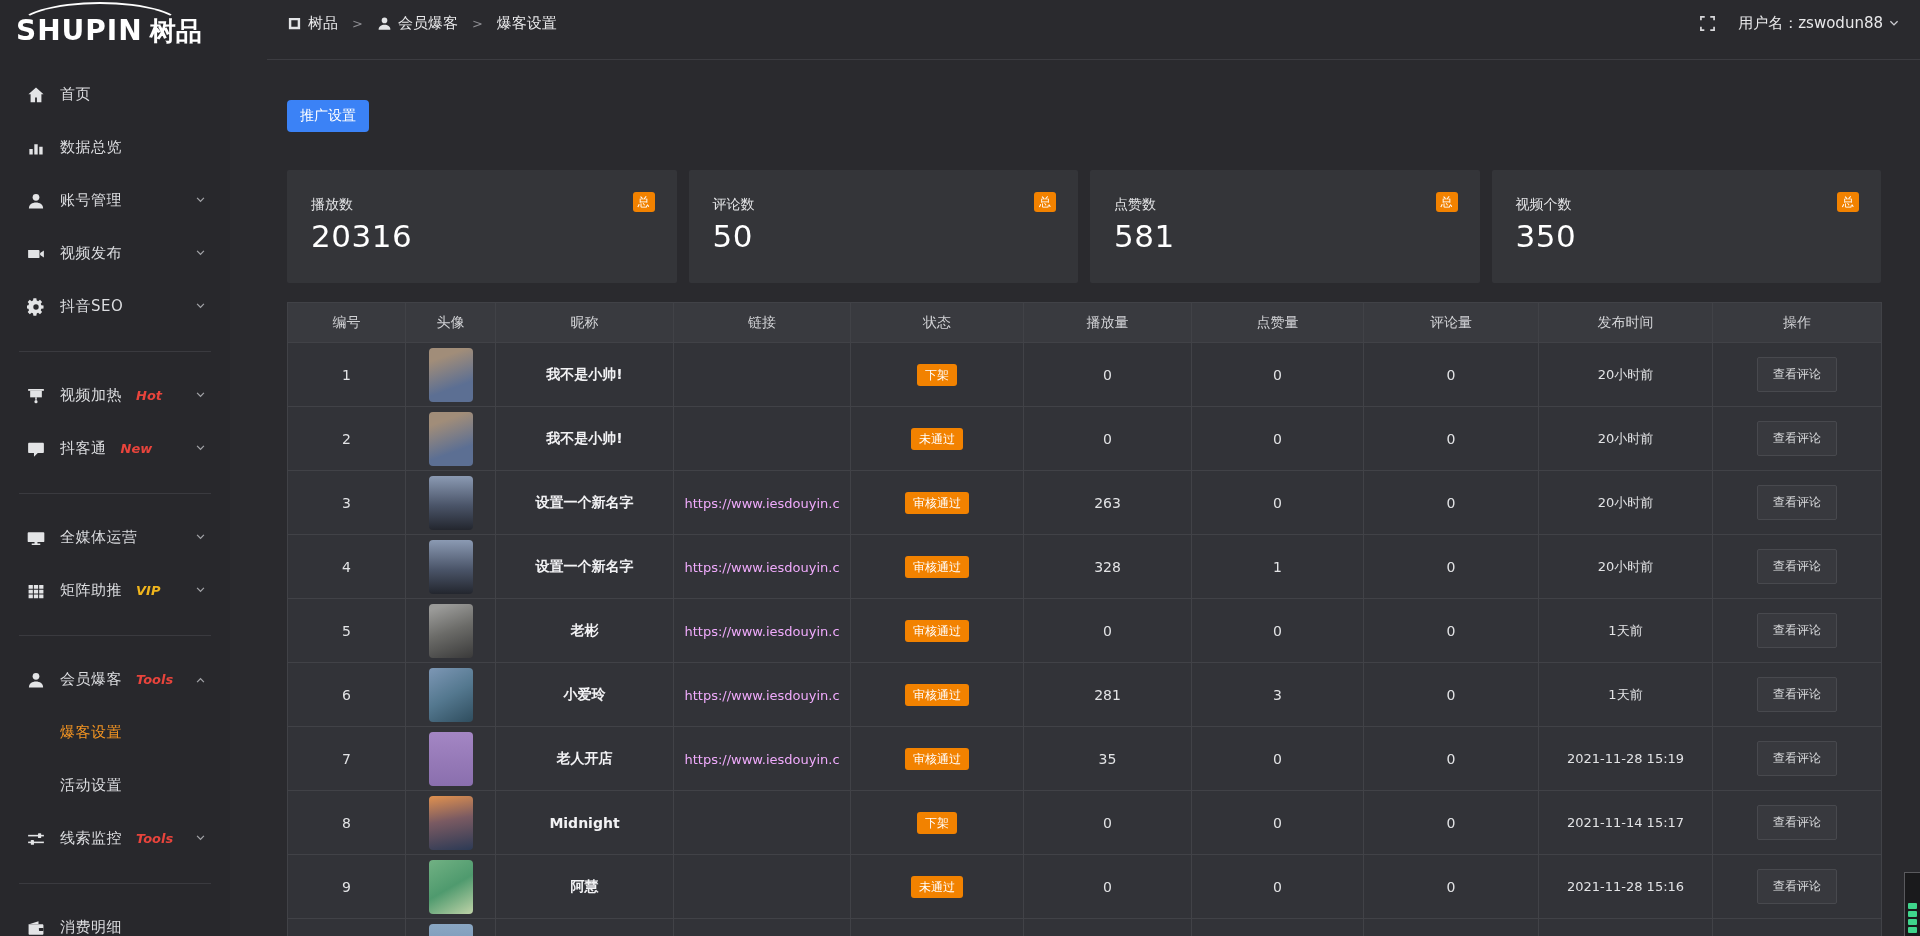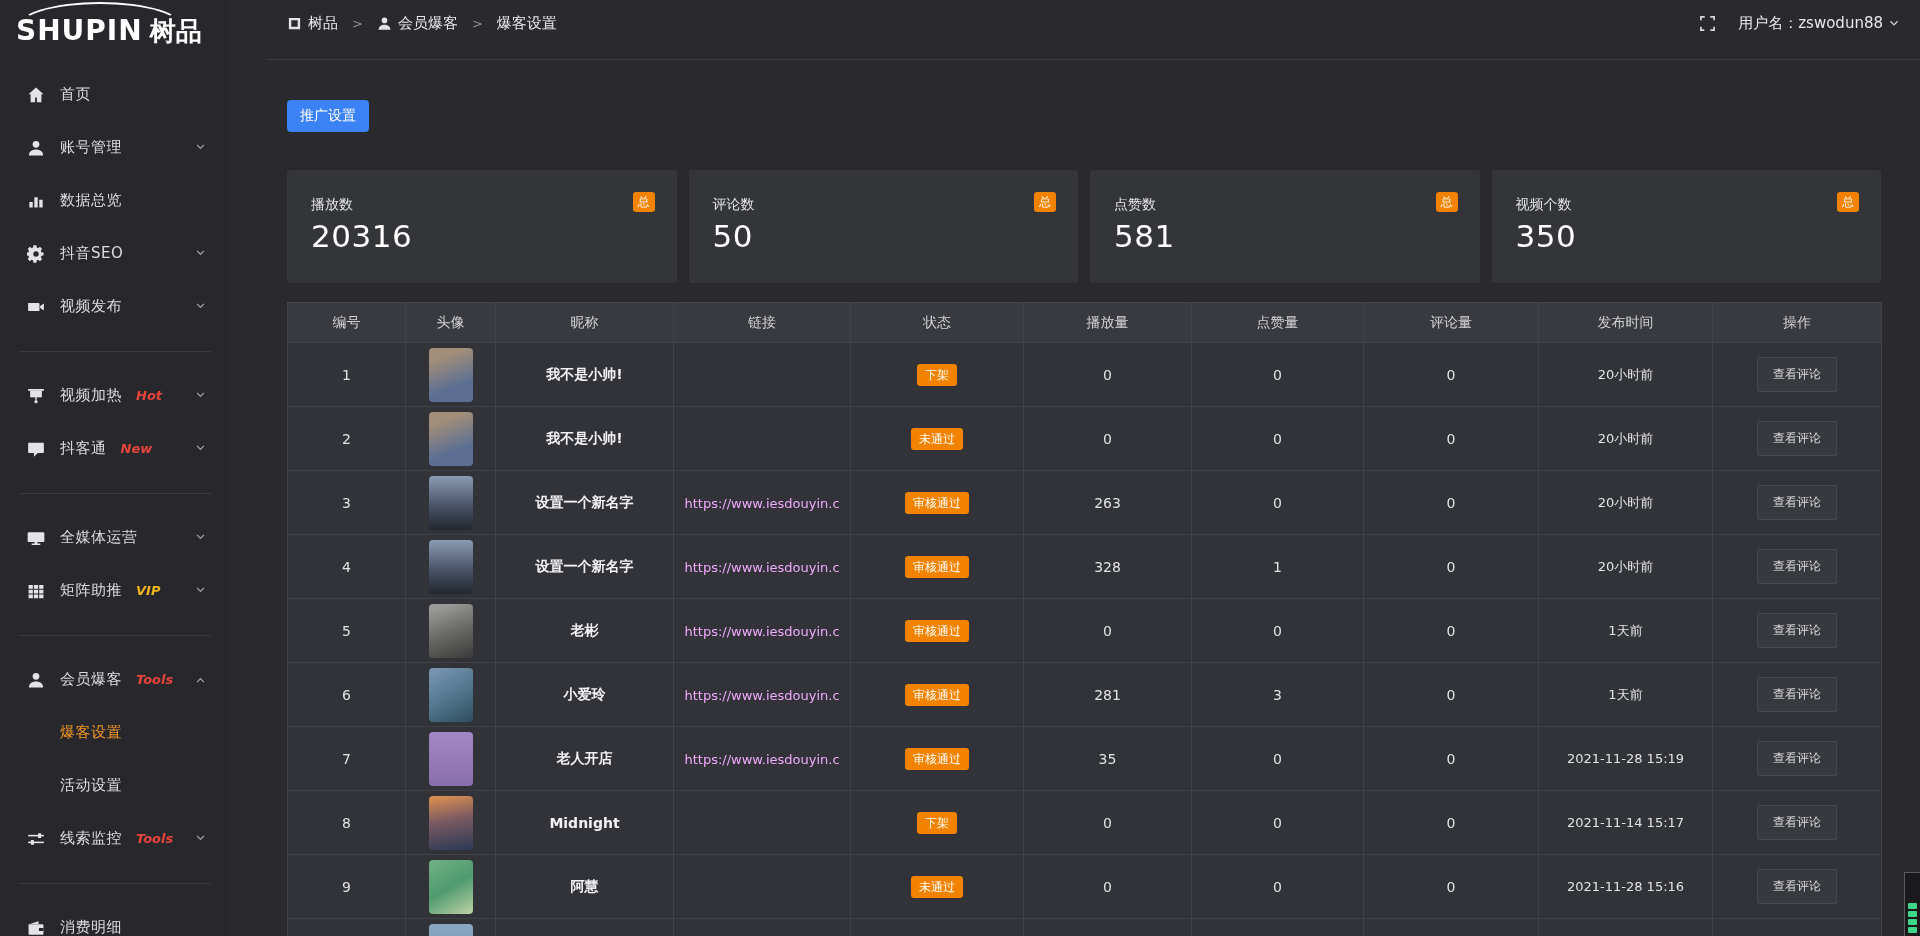--- a/index.html
+++ b/index.html
@@ -165,67 +165,67 @@
 
         <span class="s-icon icon">
           <svg viewBox="0 0 16 16">
             <use href="#i-home"></use>
           </svg>
         </span>
         <span class="s-label">首页</span>
 
       </li>
 
+      <li class="s-item" data-state="item">
+
+        <span class="s-icon icon">
+          <svg viewBox="0 0 16 16">
+            <use href="#i-chart"></use>
+          </svg>
+        </span>
+        <span class="s-label">数据总览</span>
+
+      </li>
+
       <li class="s-item" data-state="item chev-down">
 
         <span class="s-icon icon">
           <svg viewBox="0 0 16 16">
             <use href="#i-user"></use>
           </svg>
         </span>
         <span class="s-label">账号管理</span>
 
         <svg class="chev" viewBox="0 0 16 16">
           <use href="#i-chev"></use>
         </svg>
       </li>
 
-      <li class="s-item" data-state="item">
-
-        <span class="s-icon icon">
-          <svg viewBox="0 0 16 16">
-            <use href="#i-chart"></use>
-          </svg>
-        </span>
-        <span class="s-label">数据总览</span>
-
-      </li>
-
       <li class="s-item" data-state="item chev-down">
 
         <span class="s-icon icon">
           <svg viewBox="0 0 16 16">
+            <use href="#i-video"></use>
+          </svg>
+        </span>
+        <span class="s-label">视频发布</span>
+
+        <svg class="chev" viewBox="0 0 16 16">
+          <use href="#i-chev"></use>
+        </svg>
+      </li>
+
+      <li class="s-item" data-state="item chev-down">
+
+        <span class="s-icon icon">
+          <svg viewBox="0 0 16 16">
             <use href="#i-gear"></use>
           </svg>
         </span>
         <span class="s-label">抖音SEO</span>
-
-        <svg class="chev" viewBox="0 0 16 16">
-          <use href="#i-chev"></use>
-        </svg>
-      </li>
-
-      <li class="s-item" data-state="item chev-down">
-
-        <span class="s-icon icon">
-          <svg viewBox="0 0 16 16">
-            <use href="#i-video"></use>
-          </svg>
-        </span>
-        <span class="s-label">视频发布</span>
 
         <svg class="chev" viewBox="0 0 16 16">
           <use href="#i-chev"></use>
         </svg>
       </li>
 
       <li class="s-item" data-state="divider">
         <span class="s-line"></span>
 
       </li>

